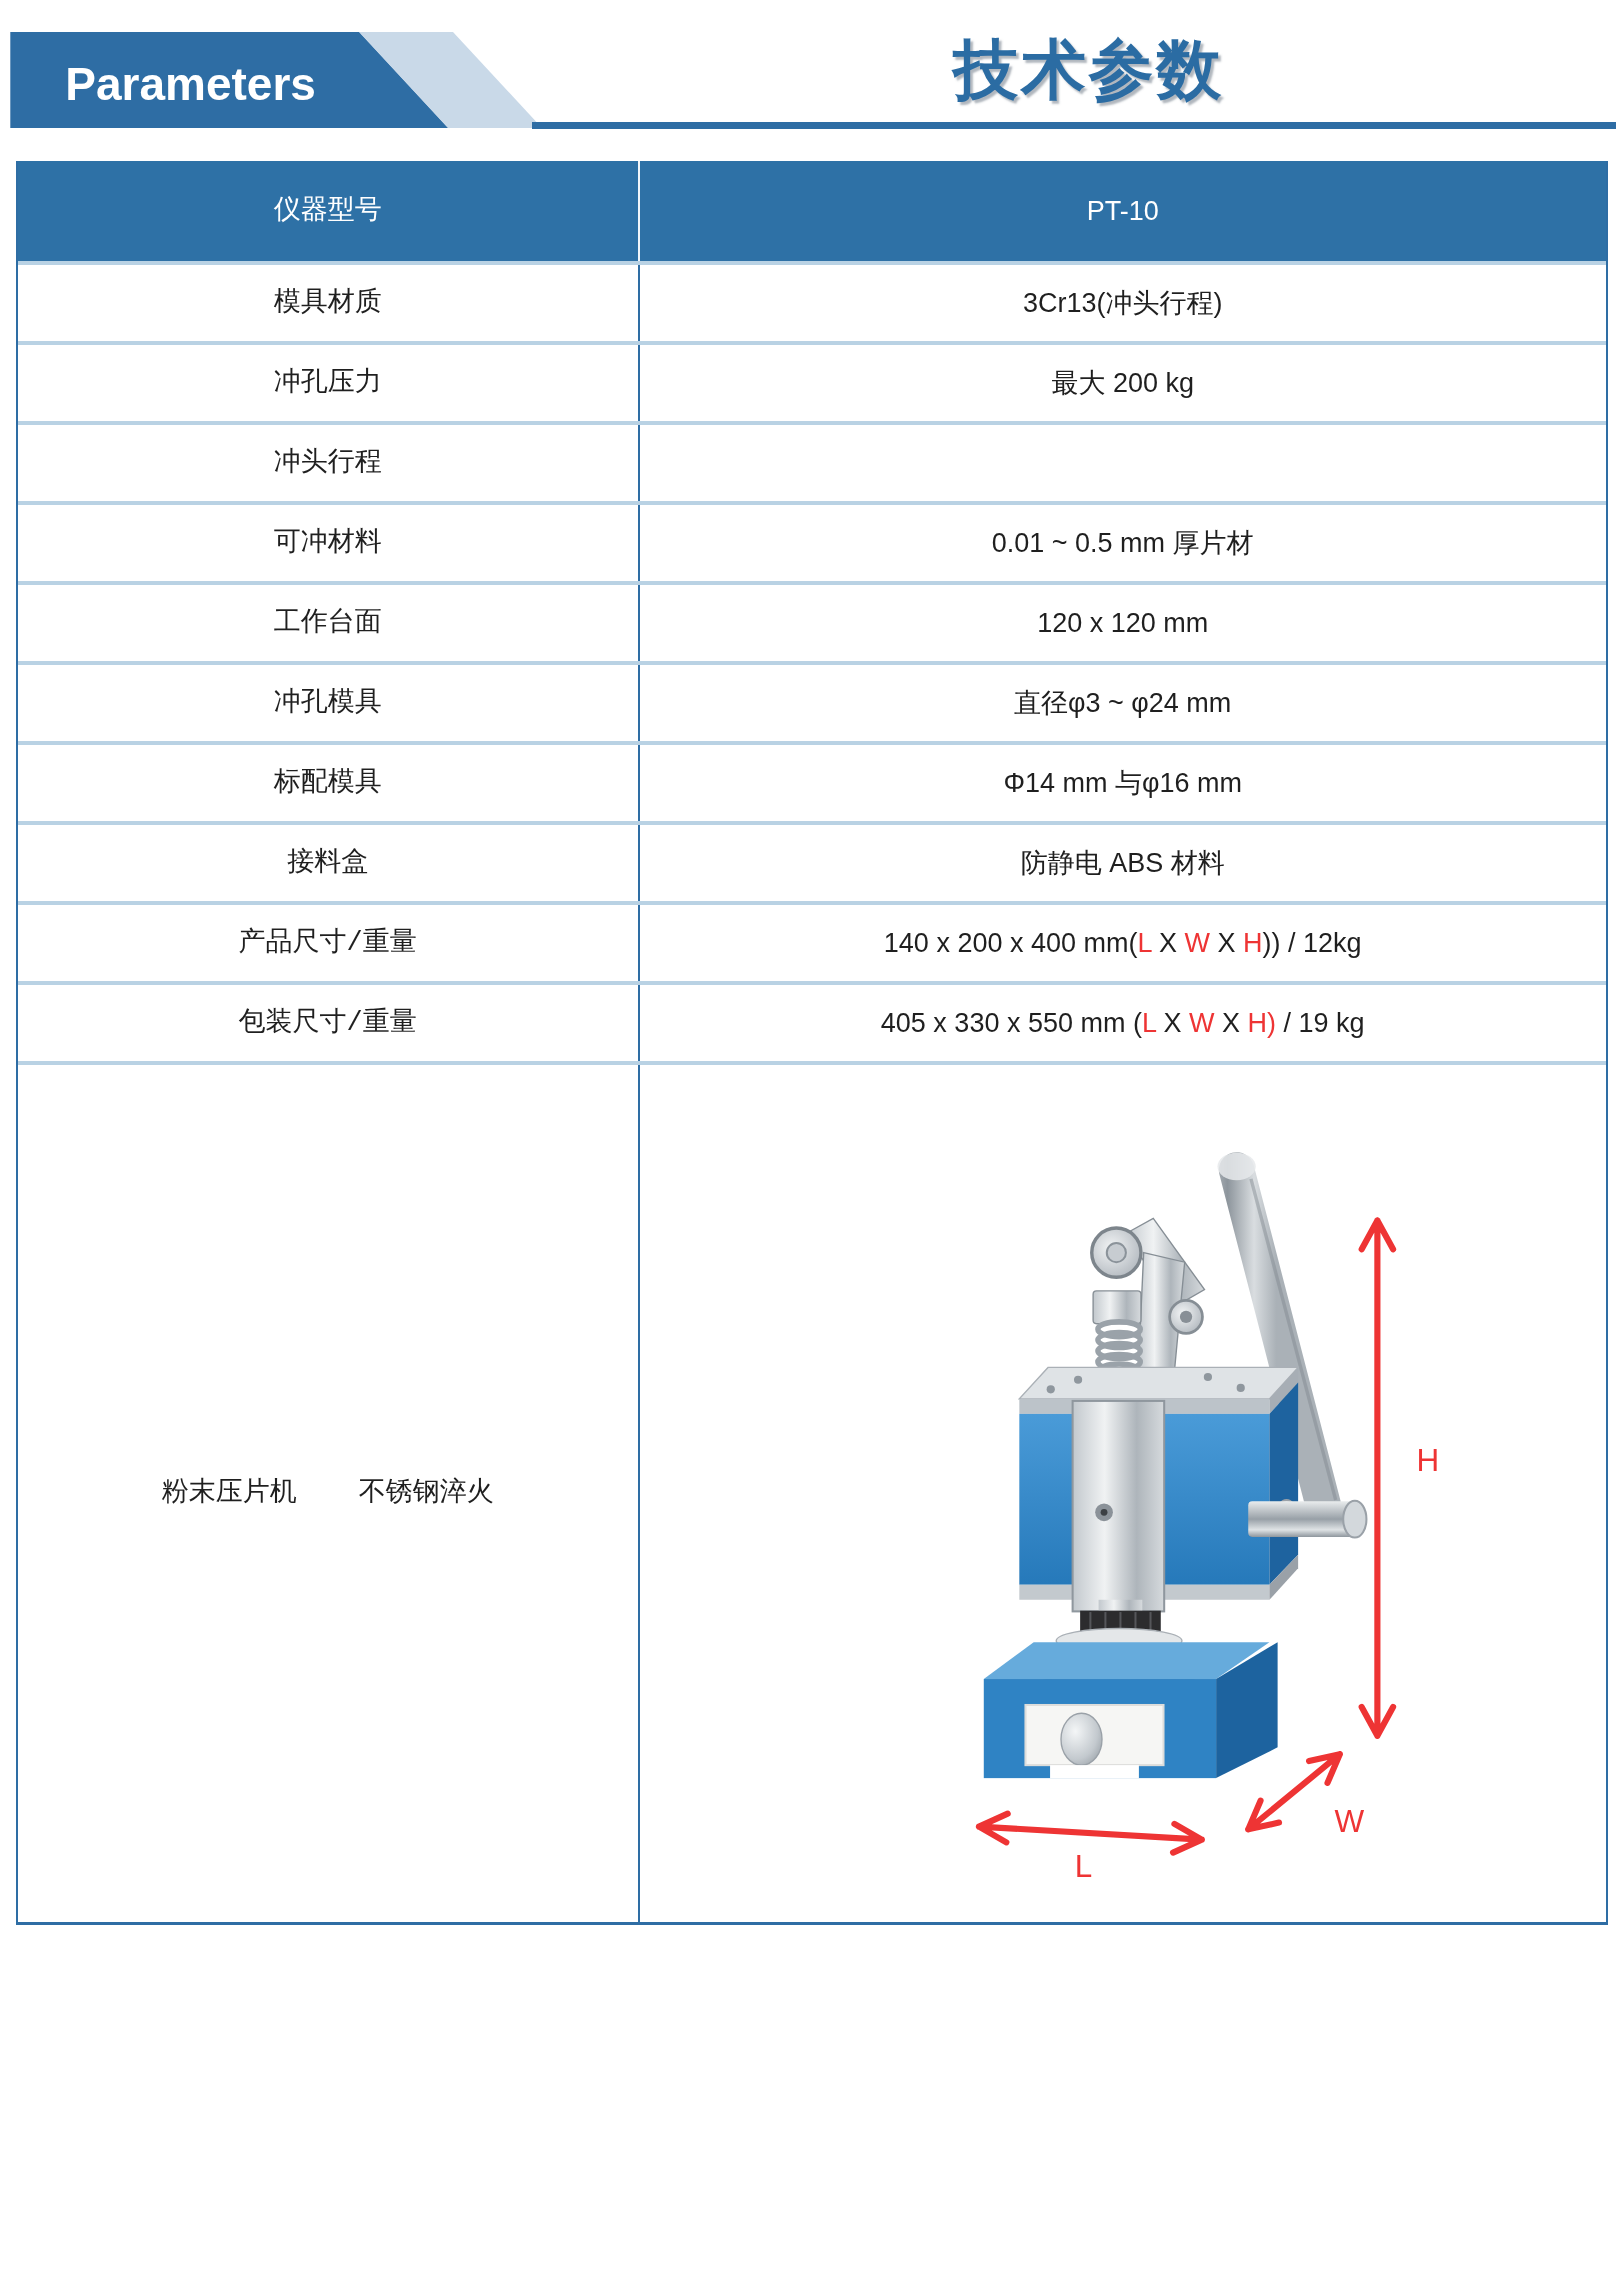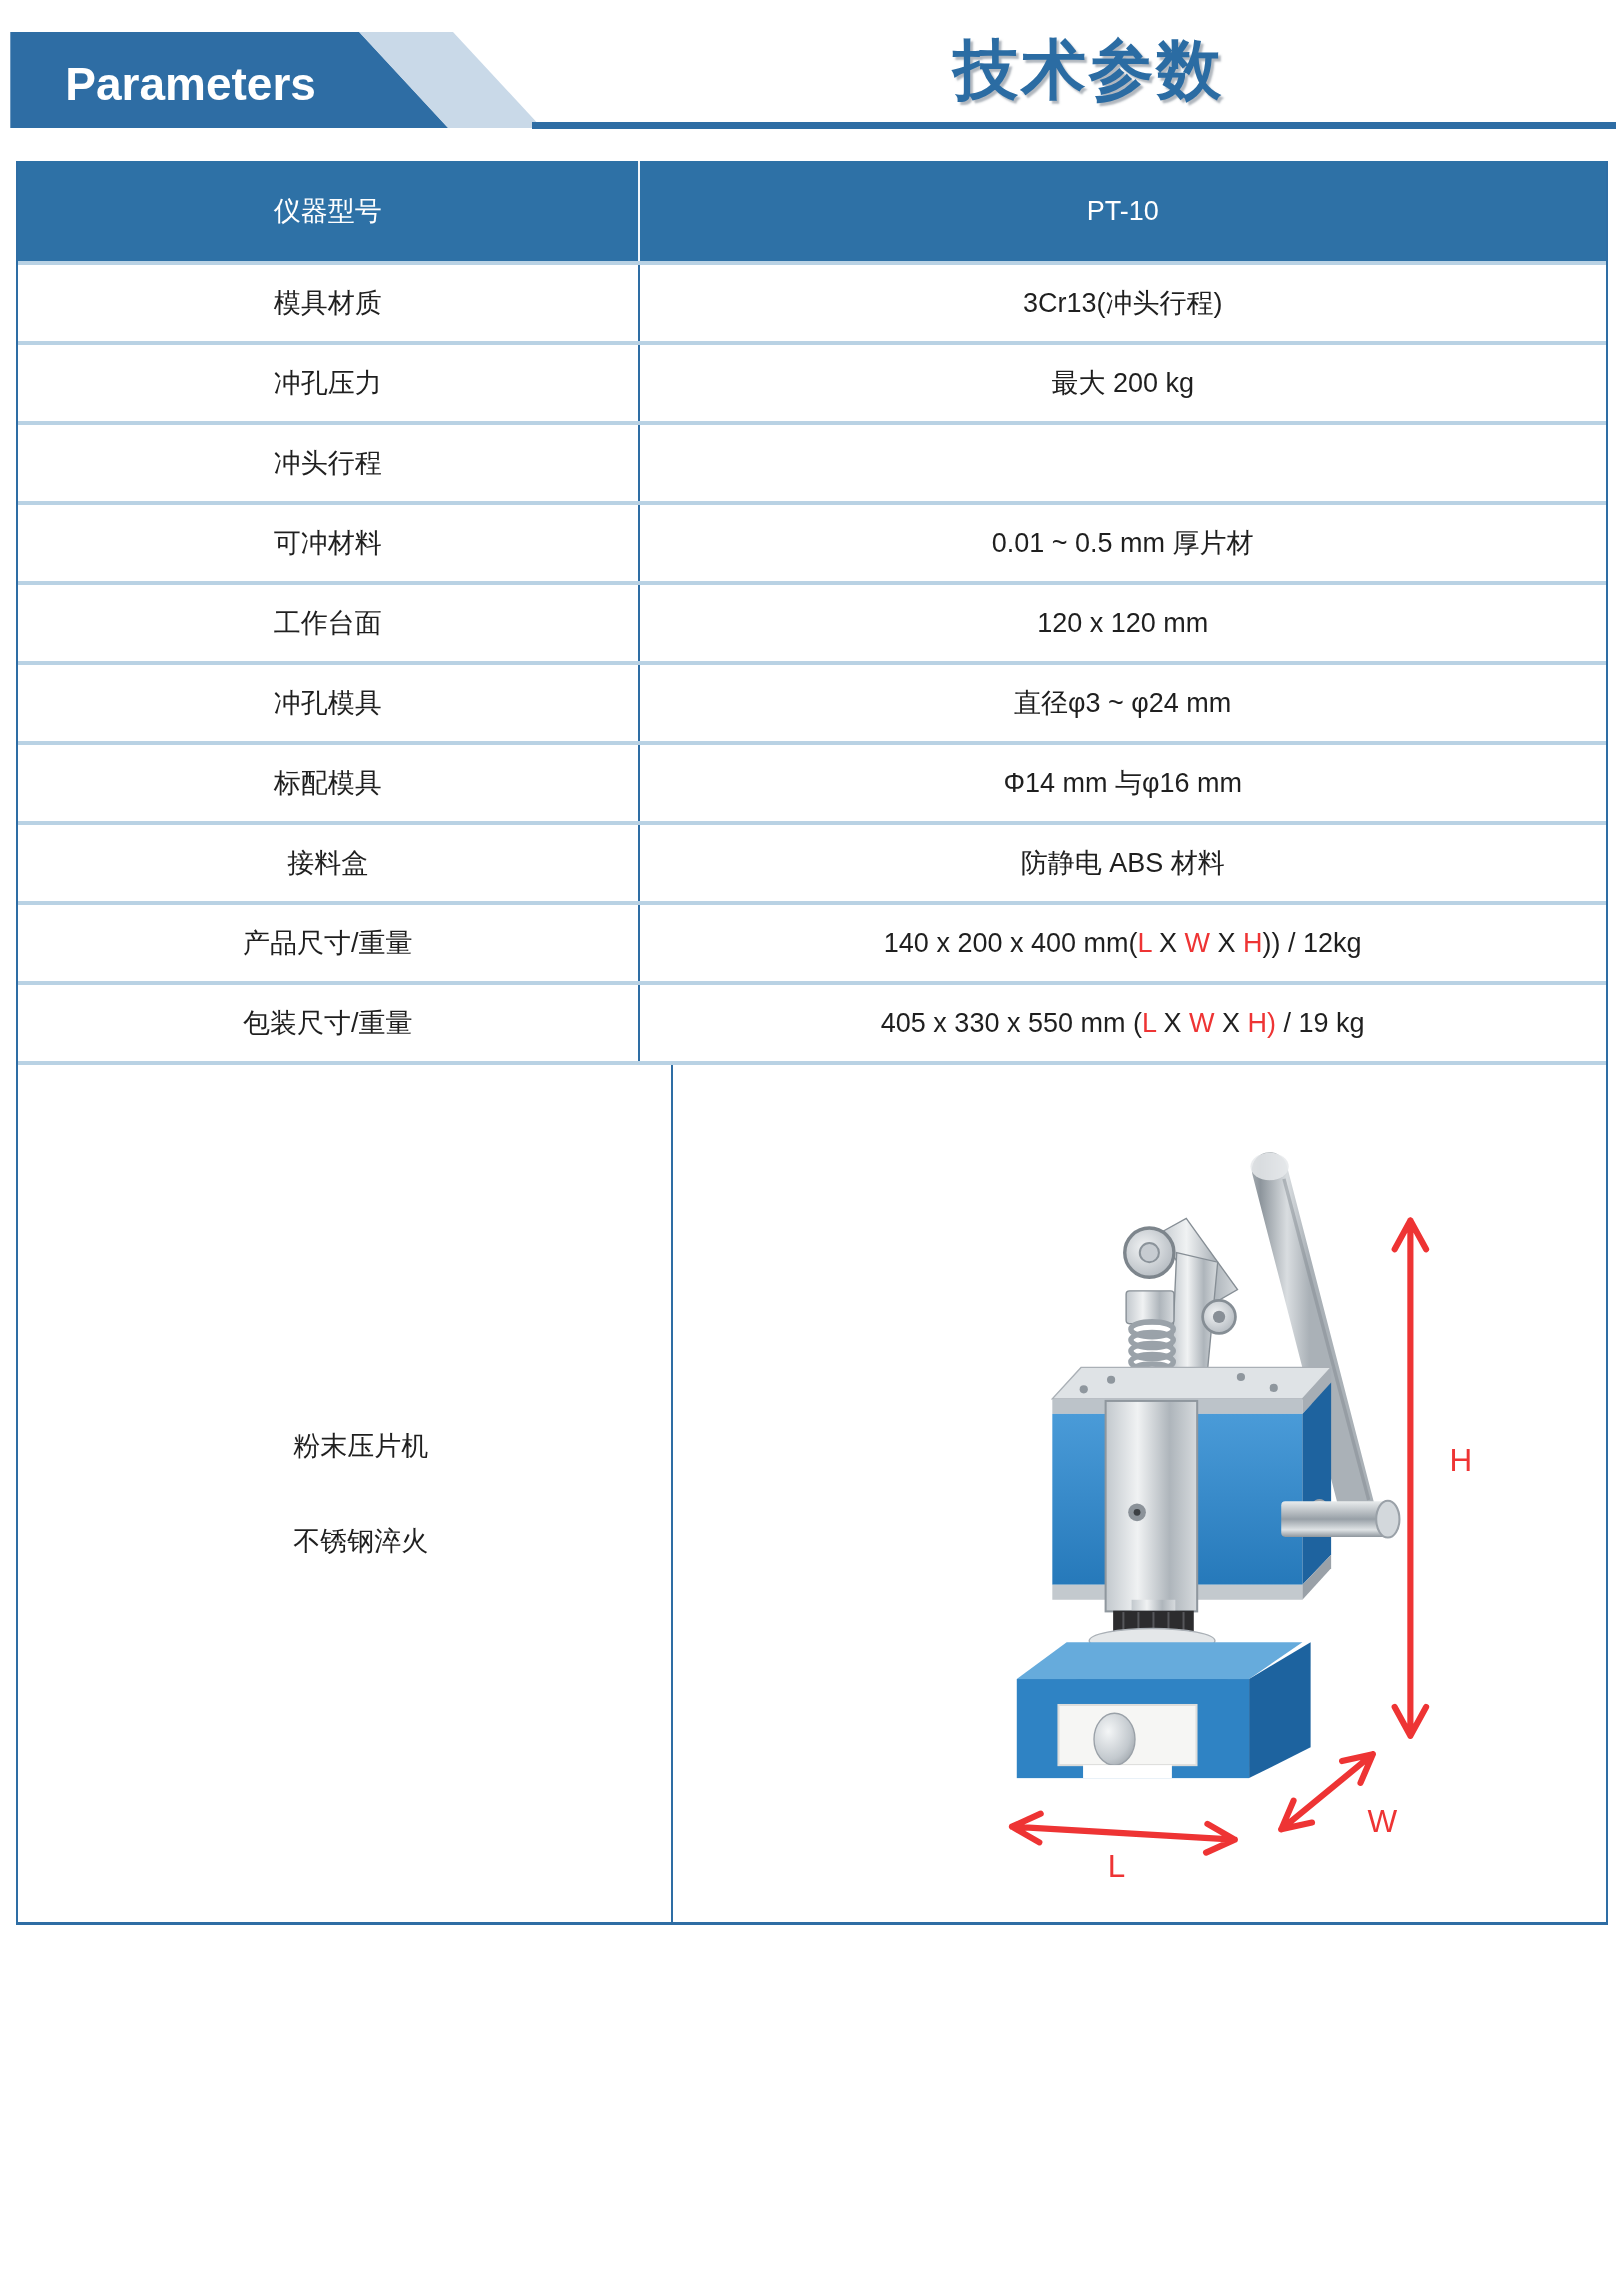--- a/index.html
+++ b/index.html
@@ -56,25 +56,25 @@
   }
   .row.header{
     height:100px;border-top:none;border-image:none;
     background:var(--header-bg);color:#ffffff;
   }
   .row.big{height:861px;}
   .cell{
     display:flex;align-items:center;justify-content:center;
     font-size:27px;line-height:1.2;
   }
-  .cell.lbl{width:622px;box-sizing:border-box;border-right:2.1px solid var(--border-blue);}
+  .cell.lbl{width:622px;box-sizing:border-box;border-right:2.1px solid var(--border-blue);font-family:Liberation Mono, monospace;}
   .row.header .cell.lbl{border-right-color:#f2f6fa;}
   .cell.val{flex:1;position:relative;}
   .seg-red{color:var(--accent-red);}
-  .row.big .cell.lbl{flex-direction:column;gap:62px;align-items:center;margin-left:33px;}
+  .row.big .cell.lbl{flex-direction:row;gap:62px;align-items:center;}
   
   .diagram-svg{position:absolute;left:274px;top:25px;}
   .dim-text{font-size:46px;fill:var(--accent-red);font-family:"Liberation Sans","DejaVu Sans",sans-serif;}
 </style>
 </head>
 <body>
 
 <div class="banner-dark">
   <span class="en-title">Parameters</span>
 </div>

